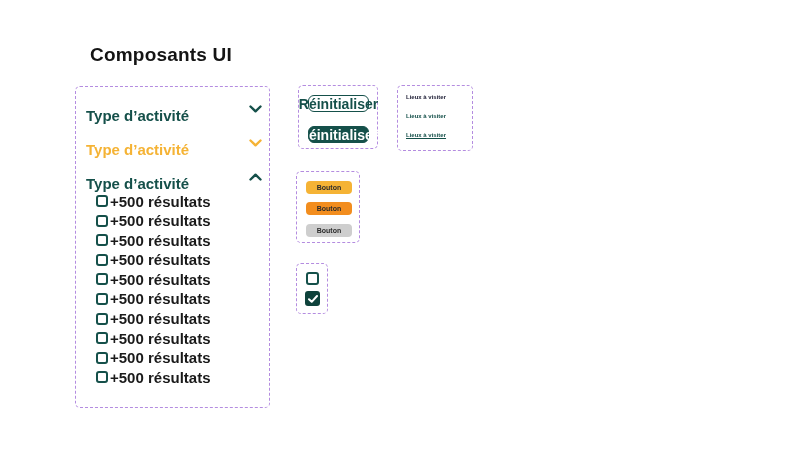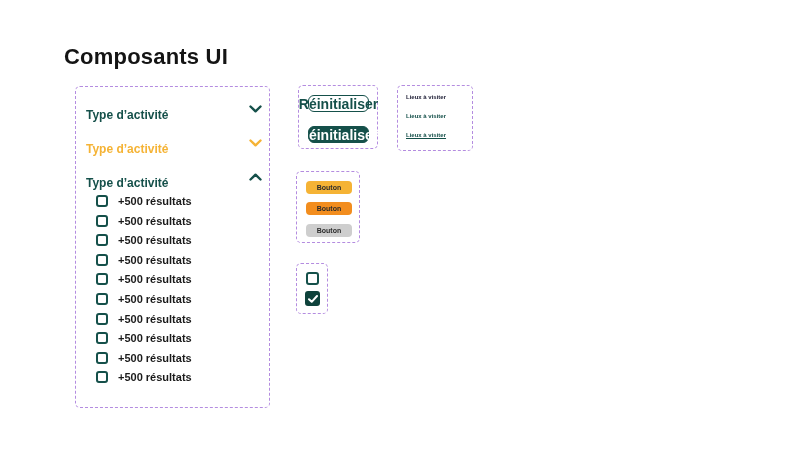--- a/index.html
+++ b/index.html
@@ -4,38 +4,38 @@
 <style>
   :root{
     --teal:#15504a; --teal_dark:#0e423b; --amber:#f5b335; --orange:#f28d1e;
     --gray:#cecece; --purple:#b48ce0; --ink:#141414;
   }
   *{box-sizing:border-box;}
   html,body{margin:0;padding:0;background:#ffffff;}
   body{font-family:"Liberation Sans", sans-serif;}
   .canvas{position:relative;width:800px;height:450px;background:#ffffff;overflow:hidden;}
 
-  .page-title{position:absolute;left:64px;top:44px;font-size:22px;font-weight:800;color:var(--ink);letter-spacing:.2px;}
+  .page-title{position:absolute;left:90px;top:44px;font-size:19px;font-weight:800;color:var(--ink);letter-spacing:.2px;}
 
   .dashed-panel{position:absolute;border:1px dashed var(--purple);border-radius:5px;background:#fff;}
 
   
   .panel-accordion{left:75px;top:86px;width:195px;height:322px;}
   .acc-row{position:absolute;left:10px;right:7px;height:24px;display:flex;align-items:center;justify-content:space-between;cursor:pointer;}
-  .acc-label{font-size:12px;font-weight:700;margin-top:12px;}
+  .acc-label{font-size:15px;font-weight:700;margin-top:12px;}
   .acc-teal .acc-label,.acc-teal .chev{color:var(--teal);}
   .acc-amber .acc-label,.acc-amber .chev{color:var(--amber);}
   .chev{display:flex;align-items:center;}
   .chev svg{display:block;}
   .chev.up svg{transform:rotate(180deg);}
 
   .cb-list{position:absolute;left:20px;top:107px;display:flex;flex-direction:column;gap:5.6px;}
   .cb-row{display:flex;align-items:center;height:14px;cursor:pointer;}
   .cb{width:12px;height:12px;border:2px solid var(--teal);border-radius:3px;background:#fff;flex:0 0 auto;}
-  .cb-label{margin-left:10px;font-size:11px;font-weight:700;color:#1a1a1a;white-space:nowrap;text-align:right;}
+  .cb-label{margin-left:2px;font-size:15px;font-weight:700;color:#1a1a1a;white-space:nowrap;text-align:right;}
 
   
   .panel-reset{left:298px;top:85px;width:80px;height:64px;}
   .btn-reset{position:absolute;left:9px;width:61px;height:17px;border-radius:6px;display:flex;align-items:center;justify-content:center;font-size:14px;font-weight:700;cursor:pointer;}
   .btn-reset.outline{top:9px;background:#fff;border:1.5px solid var(--teal);color:var(--teal);}
   .btn-reset.filled{top:40px;background:var(--teal);border:1.5px solid var(--teal);color:#ffffff;}
 
   
   .panel-links{left:397px;top:85px;width:76px;height:66px;}
   .tiny-link{position:absolute;left:8px;font-size:6px;font-weight:700;cursor:pointer;white-space:nowrap;}

